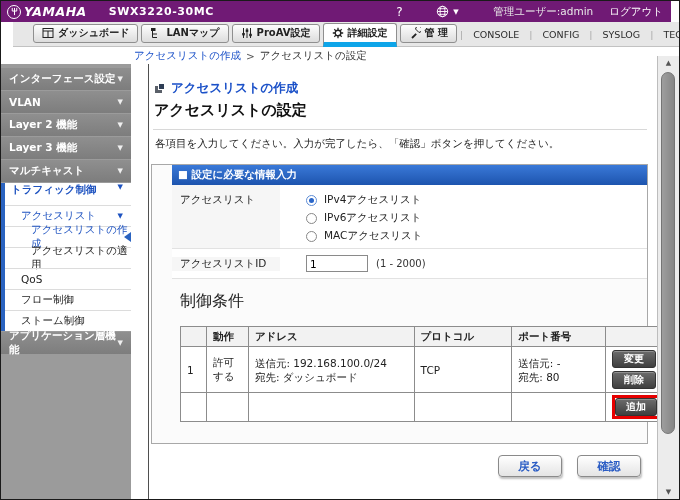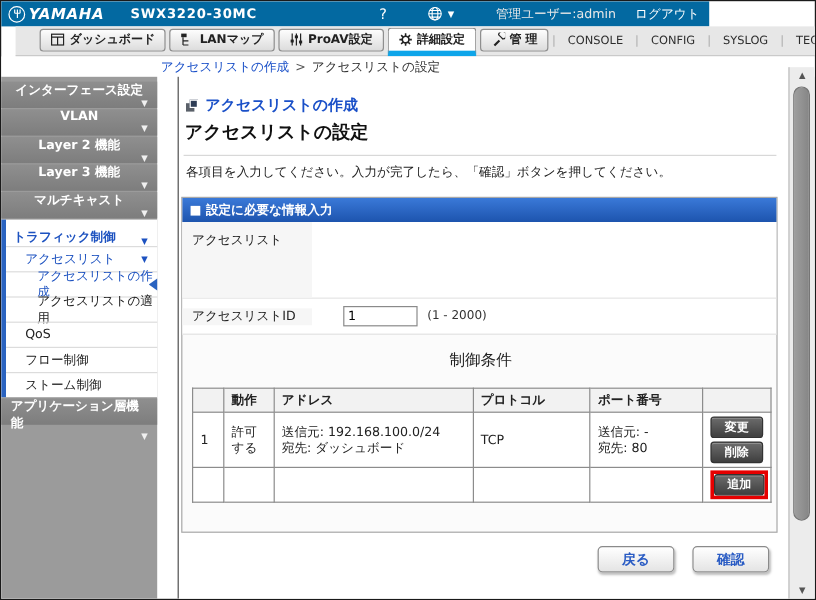--- a/index.html
+++ b/index.html
@@ -1,22 +1,22 @@
 <!DOCTYPE html>
 <html><head>
 <meta charset="utf-8">
 <style>
   * { margin:0; padding:0; box-sizing:border-box; }
   body { background:#cfcfcf; font-family:"DejaVu Sans", sans-serif; }
   .screen { position:relative; width:680px; height:500px; background:#fff;
             border:1px solid #1a1a1a; overflow:hidden; }
 
   
-  .topbar { position:absolute; left:0; top:0; width:590px; height:21px;
-            background:#0369a1; color:#fff; display:flex; align-items:center; }
+  .topbar { position:absolute; left:0; top:0; width:670px; height:21px;
+            background:#701a75; color:#fff; display:flex; align-items:center; }
   .logo-wrap { display:flex; align-items:center; margin-left:6px; }
   .logo-circle { width:14px; height:14px; border:1.4px solid #fff; border-radius:50%;
                  display:inline-flex; align-items:center; justify-content:center; }
   .brand { font-size:12.5px; font-weight:bold; font-style:italic; letter-spacing:.5px; margin-left:3px; }
   .model { font-size:11px; font-weight:bold; letter-spacing:.6px; margin-left:22px; }
   .topbar-right { margin-left:auto; display:flex; align-items:center; gap:0;
                   font-size:10.5px; padding-right:8px; }
   .help-btn { width:40px; text-align:center; font-size:12px; cursor:pointer; }
   .globe-btn { display:flex; align-items:center; gap:4px; width:56px; justify-content:center; cursor:pointer; }
   .caret { font-size:7px; color:#fff; }
@@ -43,24 +43,24 @@
                 font-size:10.5px; display:flex; align-items:center; padding-left:133px; }
   .crumb-link { color:#1a50c8; cursor:pointer; }
   .crumb-sep { margin:0 5px; color:#555; }
   .crumb-cur { color:#333; }
 
   
   .sidebar { position:absolute; left:0; top:63px; width:130px; height:435px;
              background:#9b9b9b; padding-top:4px; }
   .side-h { height:22px; margin-bottom:1px; background:linear-gradient(180deg,#8f8f8f,#7d7d7d);
             color:#fff; font-size:10.5px; font-weight:bold; display:flex; align-items:center;
-            padding:0 8px; cursor:pointer;flex-direction:column; }
+            padding:0 8px; cursor:pointer; }
   .side-h .caret2 { margin-left:auto; font-size:7px; color:#f0f0f0; }
   .traffic-group { background:#fff; border-left:4px solid #2a63c0; margin-bottom:1px; }
-  .traffic-head { height:22px; display:flex; align-items:flex-end; padding:0 8px 0 6px;
+  .traffic-head { height:22px; display:flex; align-items:flex-start; padding:0 8px 0 6px;
                   color:#1d52c0; font-size:10.5px; font-weight:bold; cursor:pointer; }
   .traffic-head .caret2 { margin-left:auto; font-size:7px; color:#1d52c0; }
   .sub-item { position:relative; height:21px; display:flex; align-items:center;
               border-top:1px solid #dcdcdc; font-size:10.5px; color:#222; cursor:pointer; }
   .sub-item.lv1 { padding-left:16px; }
   .sub-item.lv2 { padding-left:26px; }
   .sub-item.blue { color:#1d52c0; }
   .active-marker { position:absolute; right:0; top:50%; transform:translateY(-50%);
                    width:0; height:0; border-top:5px solid transparent;
                    border-bottom:5px solid transparent; border-right:7px solid #2a63c0; }
@@ -71,21 +71,21 @@
   .page-link { position:absolute; left:6px; top:16px; display:flex; align-items:center; gap:5px;
                color:#1a50c8; font-size:12.5px; font-weight:bold; cursor:pointer; }
   .pl-icon { position:relative; width:11px; height:11px; }
   .pl-icon .sq1 { position:absolute; left:0; top:3px; width:7px; height:7px; background:#5a6069; }
   .pl-icon .sq2 { position:absolute; left:3px; top:0; width:7px; height:7px; background:#2e3d55; border:1px solid #fff; }
   .page-title { position:absolute; left:5px; top:37px; font-size:15px; font-weight:bold; color:#111; }
   .title-rule { position:absolute; left:4px; top:65px; width:494px; border-top:1px solid #d8d8d8; }
   .instruction { position:absolute; left:6px; top:73px; font-size:10.5px; color:#222; }
 
   .section { position:absolute; left:2px; top:100px; width:497px; height:280px;
-             border:1px solid #a8a8a8; background:#fbfbfb; }
+             border:1px solid #a8a8a8; background:#fbfbfb;padding-left:20px; }
   .sec-header { height:20px; background:linear-gradient(180deg,#3a79d8,#1d54ae);
                 color:#fff; font-size:10.5px; font-weight:bold; display:flex; align-items:center;
                 padding-left:6px; }
   .frow { display:flex; border-bottom:1px solid #e2e2e2; background:#fff; }
   .frow .flabel { width:108px; background:#f6f6f6; font-size:10.5px; color:#222;
                   padding:8px 0 0 8px; flex-shrink:0; }
   .frow .fvalue { flex:1; padding:6px 0 0 26px; }
   .radio-row { display:flex; align-items:center; gap:7px; height:18px; cursor:pointer; }
   .radio { width:11px; height:11px; border:1px solid #888; border-radius:50%; background:#fff;
            display:inline-flex; align-items:center; justify-content:center; }
@@ -94,21 +94,21 @@
   .radio-label { font-size:10.5px; color:#222; }
   .txt-input { height:17px; border:1px solid #8a8a8a; background:#fff; font-size:10.5px;
                padding:0 3px; font-family:"DejaVu Sans", sans-serif; }
   .hint { font-size:10px; color:#333; margin-left:8px; }
   .row-h64 { height:64px; }
   .row-h30 { height:30px; align-items:center; }
   .row-h30 .flabel { padding-top:0; display:flex; align-items:center; }
   .row-h30 .fvalue { padding-top:0; display:flex; align-items:center; }
 
   .lower { padding:8px 6px 0 8px; }
-  .cond-label { font-size:13px; color:#222; margin:4px 0 14px 0;text-align:center; }
+  .cond-label { font-size:16px; color:#222; margin:4px 0 14px 0; }
   table.ctable { border-collapse:collapse; width:483px; background:#fff; }
   .ctable th, .ctable td { border:1px solid #8c8c8c; font-size:10.5px; color:#222;
                            padding:2px 6px; text-align:left; vertical-align:middle; }
   .ctable th { background:#f2f2f2; font-weight:bold; height:20px; }
   .ctable td.two-line { line-height:14px; }
   .col-no { width:26px; } .col-act { width:42px; } .col-addr { width:166px; }
   .col-proto { width:98px;font-family:Liberation Serif, serif; } .col-port { width:94px; } .col-btn { width:57px; }
   .dark-btn { display:block; width:44px; font-size:10px; font-weight:bold; color:#fff;
               background:linear-gradient(180deg,#6c6c6c,#3f3f3f); border:1px solid #333;
               border-radius:3px; padding:1px 0; text-align:center; cursor:pointer;
@@ -286,20 +286,34 @@
     </div>
     <div class="page-title">アクセスリストの設定</div>
     <div class="title-rule"></div>
     <div class="instruction">各項目を入力してください。入力が完了したら、「確認」ボタンを押してください。</div>
 
     <div class="section">
       <div class="sec-header">■ 設定に必要な情報入力</div>
 
       <div class="frow row-h64">
         <div class="flabel">アクセスリスト</div>
+        <div class="fvalue">
+          <div class="radio-row">
+            <span class="radio sel"></span>
+            <span class="radio-label">IPv4アクセスリスト</span>
+          </div>
+          <div class="radio-row">
+            <span class="radio"></span>
+            <span class="radio-label">IPv6アクセスリスト</span>
+          </div>
+          <div class="radio-row">
+            <span class="radio"></span>
+            <span class="radio-label">MACアクセスリスト</span>
+          </div>
+        </div>
       </div>
 
       <div class="frow row-h30">
         <div class="flabel">アクセスリストID</div>
         <div class="fvalue">
           <input class="txt-input" style="width: 62px;" value="1">
           <span class="hint">(1 - 2000)</span>
         </div>
       </div>
 

